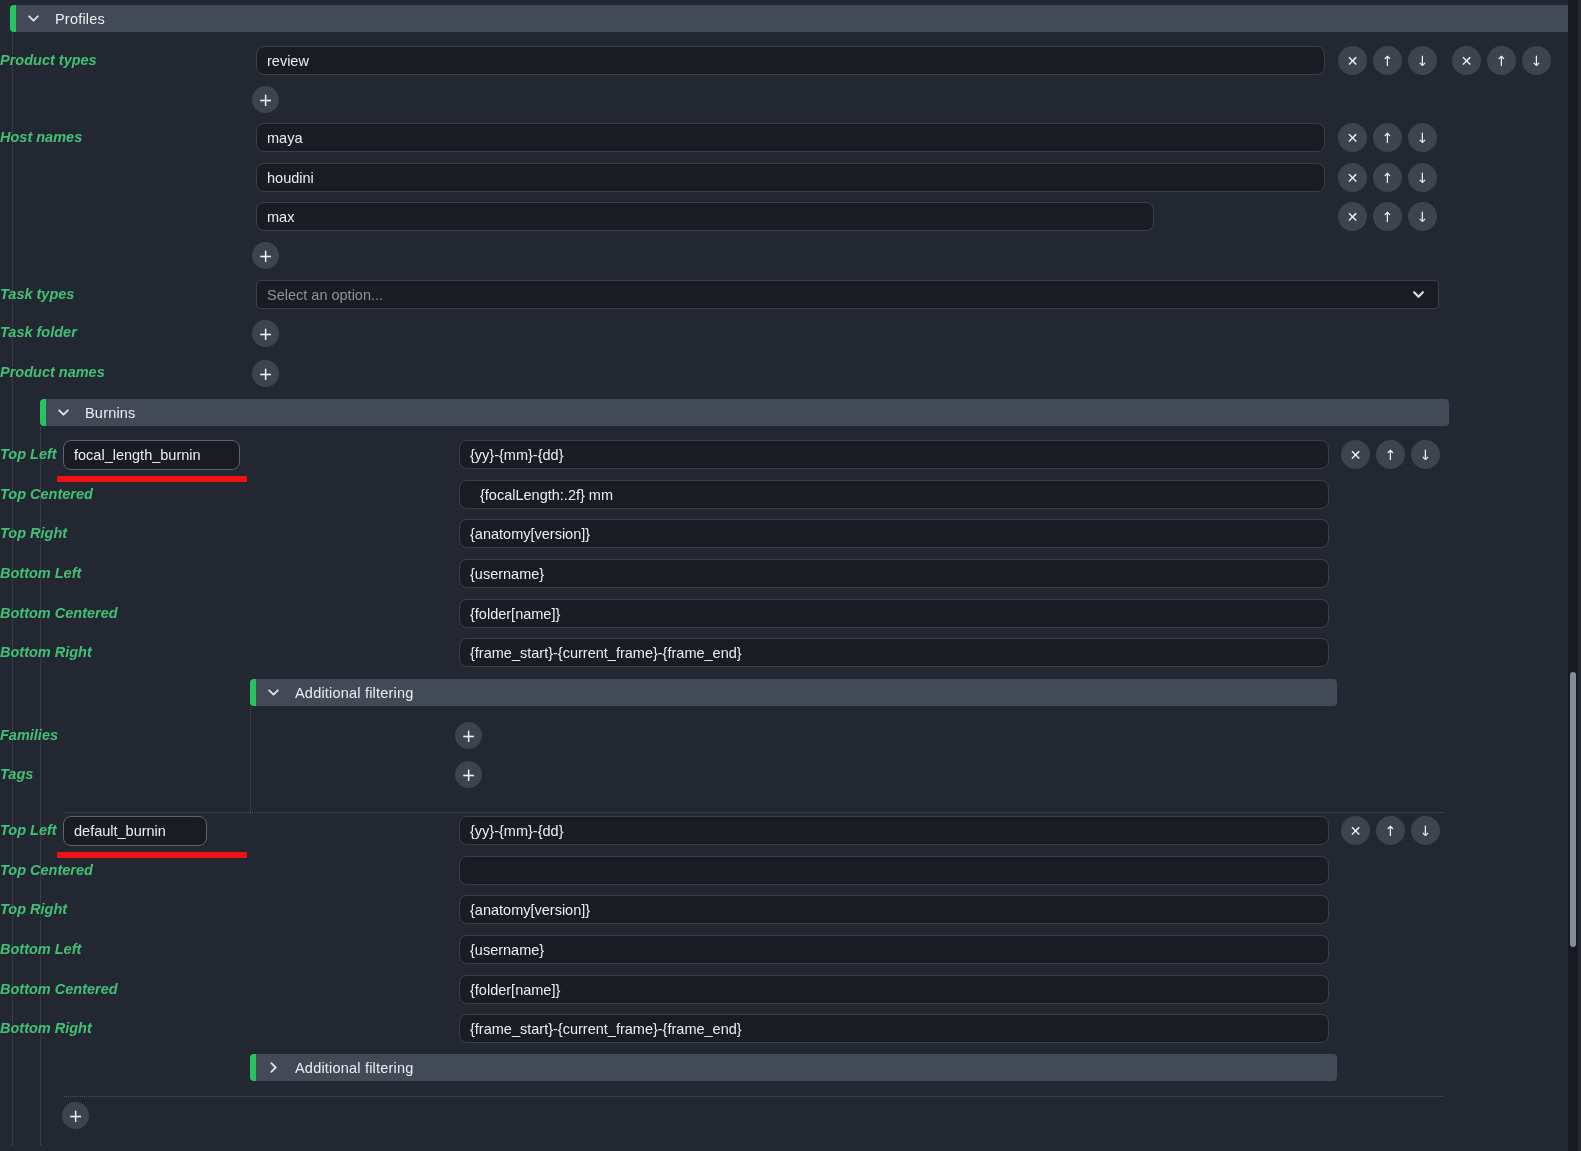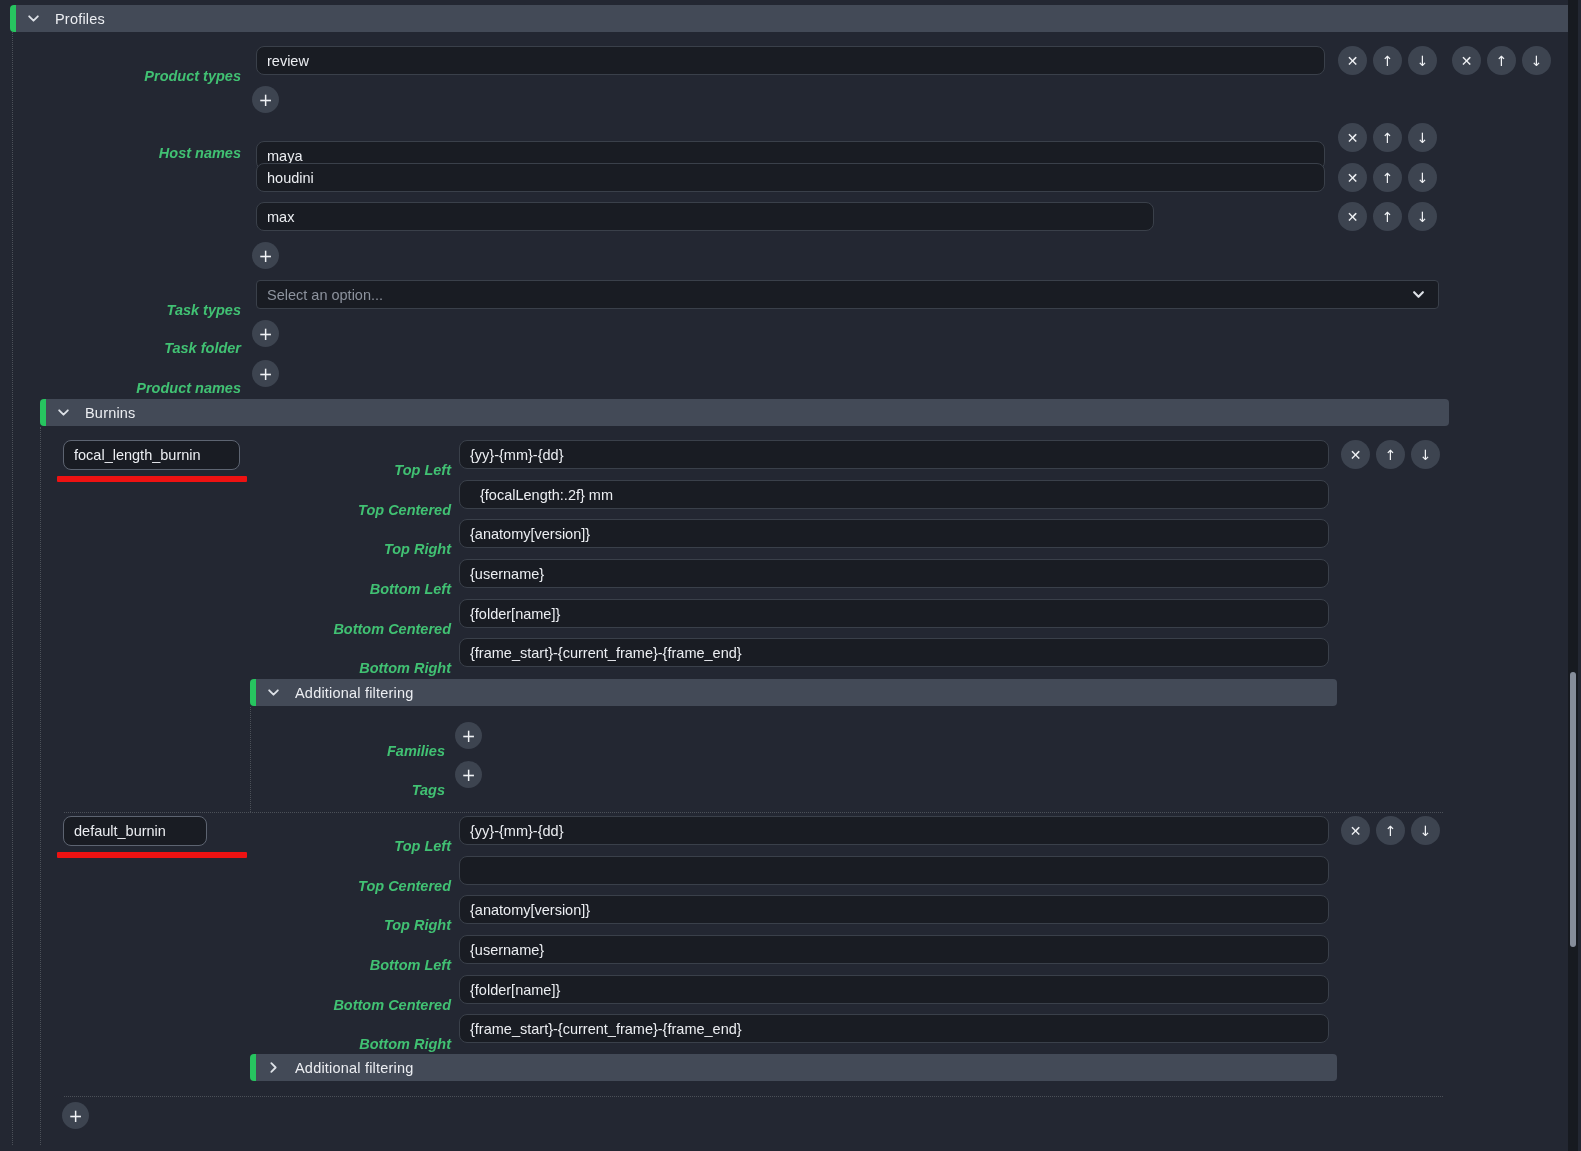--- a/index.html
+++ b/index.html
@@ -21,21 +21,21 @@
   html,body{margin:0;padding:0;background:var(--bg);}
   body{font-family:"Liberation Sans",sans-serif;}
   .stage{position:relative;width:1581px;height:1151px;background:var(--bg);overflow:hidden;}
 
   .hdr{position:absolute;height:27px;background:var(--header-bg);border-left:6px solid var(--accent);
        border-radius:4px;display:flex;align-items:center;color:var(--text);font-size:14.5px;cursor:pointer;}
   .hdr .chev{margin-left:11px;display:flex;align-items:center;}
   .hdr .hlabel{margin-left:15px;letter-spacing:.2px;}
 
   .lbl{position:absolute;color:var(--label-green);font-style:italic;font-weight:bold;
-       font-size:14.5px;text-align:right;line-height:29px;pointer-events:none;margin-top:16px;}
+       font-size:14.5px;line-height:29px;pointer-events:none;}
 
   .inp{position:absolute;height:29px;background:var(--input-bg);border:1px solid var(--input-border);
        border-radius:8px;color:var(--text);font-size:14.5px;padding:0 10px;box-sizing:border-box;
        font-family:"Liberation Sans",sans-serif;outline:none;}
   .inp::placeholder{color:var(--placeholder);}
   .nameinp{height:30px;border-color:var(--name-border);}
 
   .btnrow{position:absolute;display:flex;gap:6px;}
   .cbtn{width:29px;height:29px;border-radius:50%;background:var(--btn-bg);border:none;color:#f0f2f5;
         display:flex;align-items:center;justify-content:center;font-size:14px;cursor:pointer;padding:0;
@@ -100,21 +100,21 @@
     <button class="cbtn">
         <span class="glyph">↓</span>
       </button>
   </div>
   <button class="plus" style="left:252px;top:86px">
       <span>+</span>
     </button>
 
   <div class="lbl" style="left:0;top:123px;width:241px">Host names</div>
 
-  <input class="inp" style="left: 256px; top: 141px; width: 1069px;" value="maya">
+  <input class="inp" style="left: 256px; top: 123px; width: 1069px;" value="maya">
   <div class="btnrow" style="left:1338px;top:123px">
     <button class="cbtn">
         <span class="glyph">✕</span>
       </button>
     <button class="cbtn">
         <span class="glyph">↑</span>
       </button>
     <button class="cbtn">
         <span class="glyph">↓</span>
       </button>

